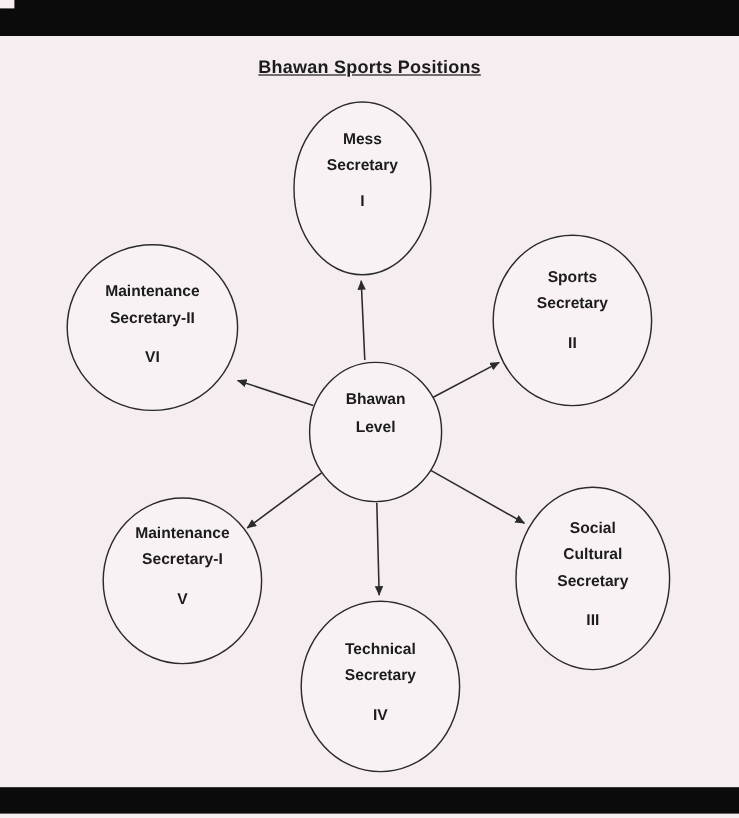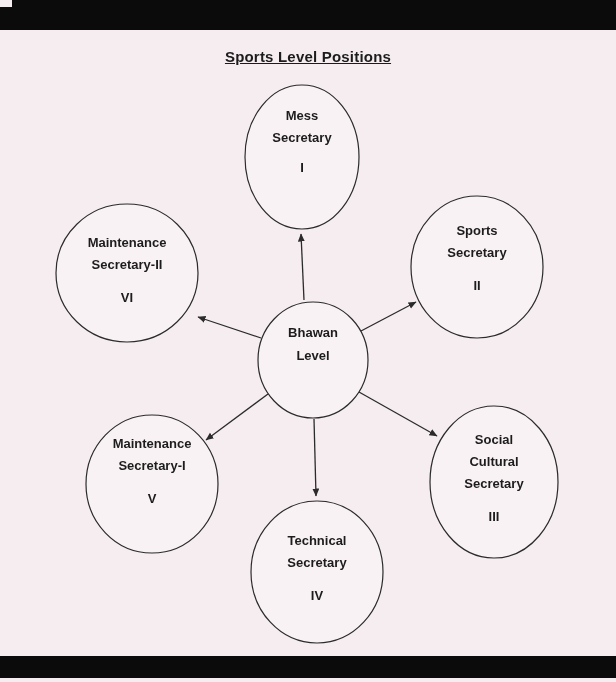--- a/index.html
+++ b/index.html
@@ -62,21 +62,21 @@
     text-anchor: middle;
   }
 </style>
 </head>
 <body>
 
 <div class="scan-bar top"></div>
 <div class="scan-notch"></div>
 <div class="scan-bar bottom"></div>
 
-<div class="title">Sports Level Positions</div>
+<div class="title">Bhawan Sports Positions</div>
 
 <svg class="diagram" width="616" height="682" viewBox="0 0 616 682" xmlns="http://www.w3.org/2000/svg">
   <defs>
     <marker id="arrowhead" markerWidth="10" markerHeight="9" refX="7.5" refY="3.5" orient="auto" markerUnits="userSpaceOnUse">
       <path d="M0,0 L8,3.5 L0,7 Z" fill="#2b2b2b"></path>
     </marker>
   </defs>
 
   <g>
     <line x1="304" y1="300" x2="301" y2="234" marker-end="url(#arrowhead)"></line>

